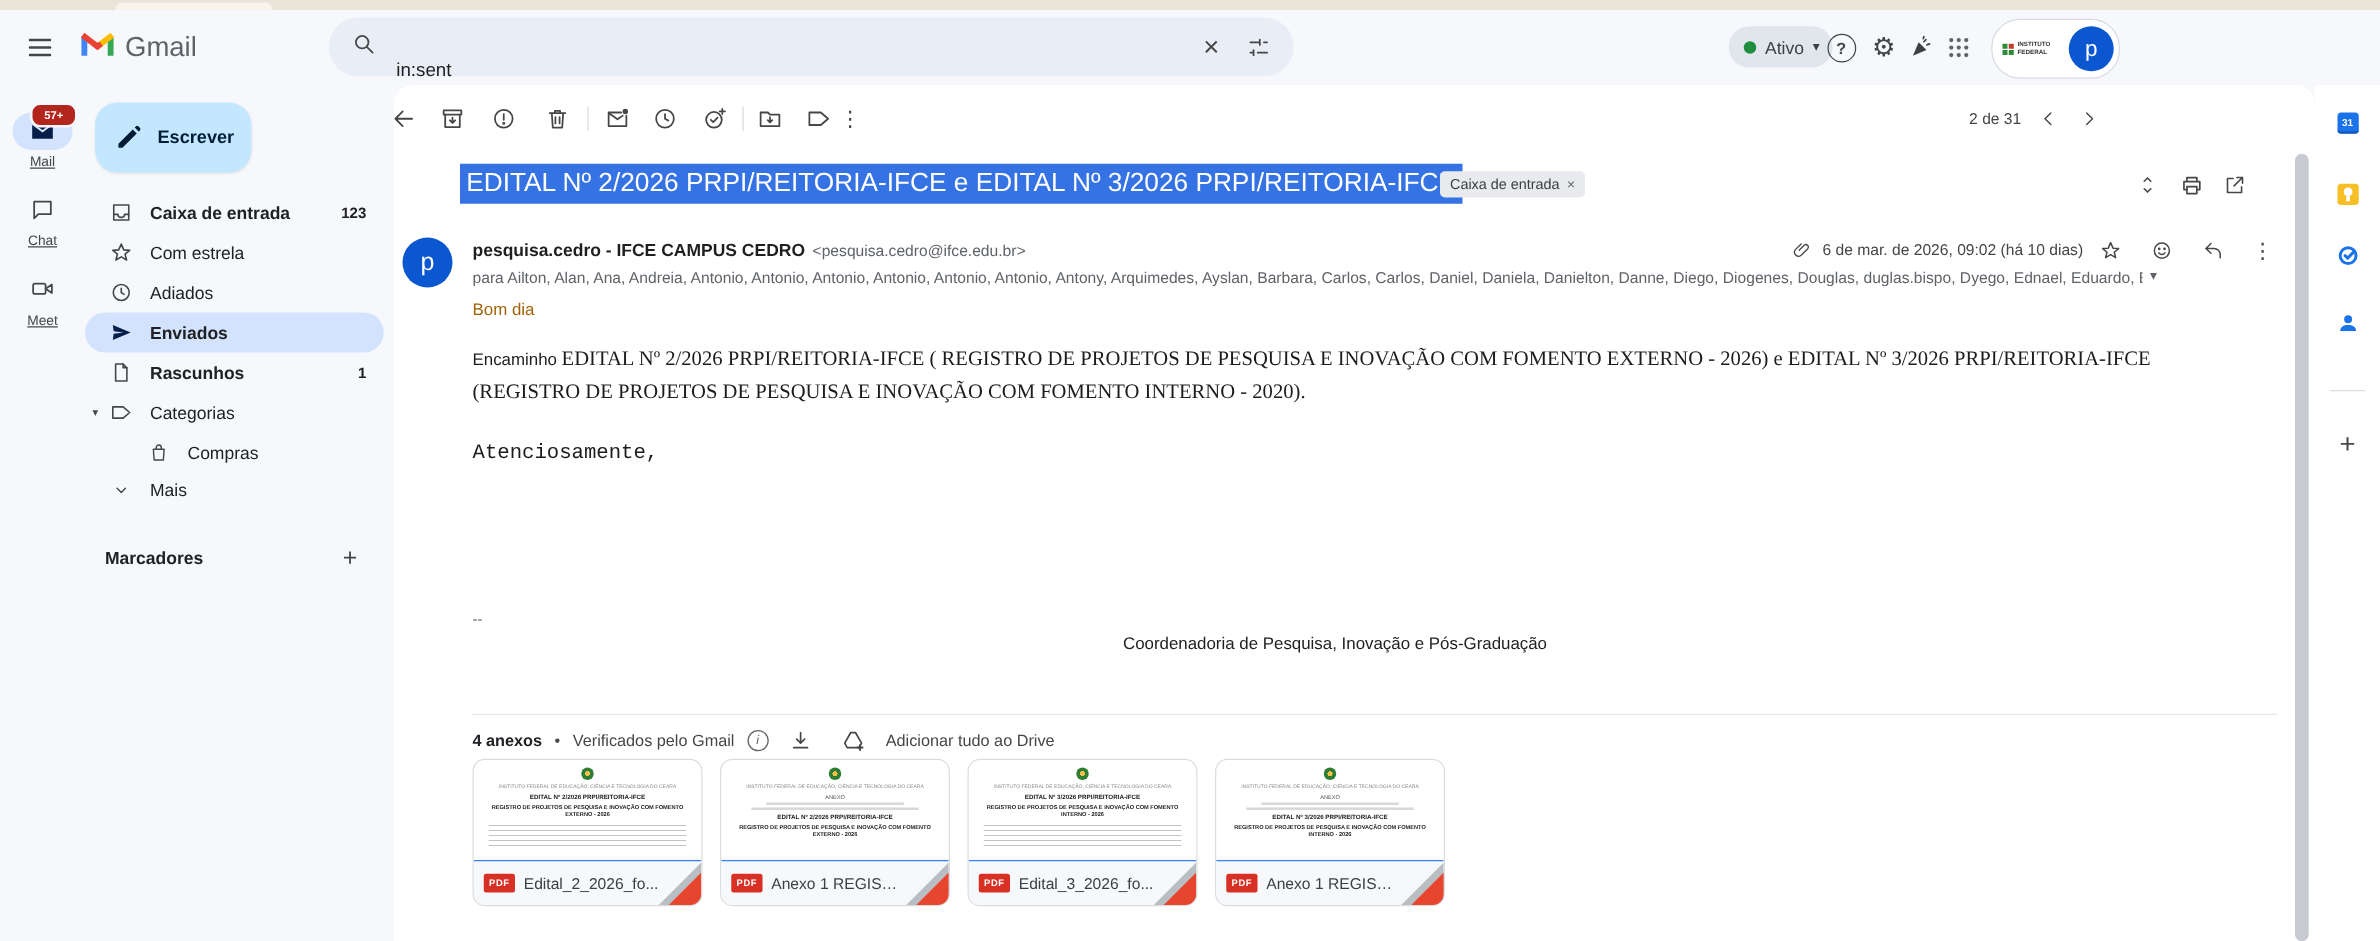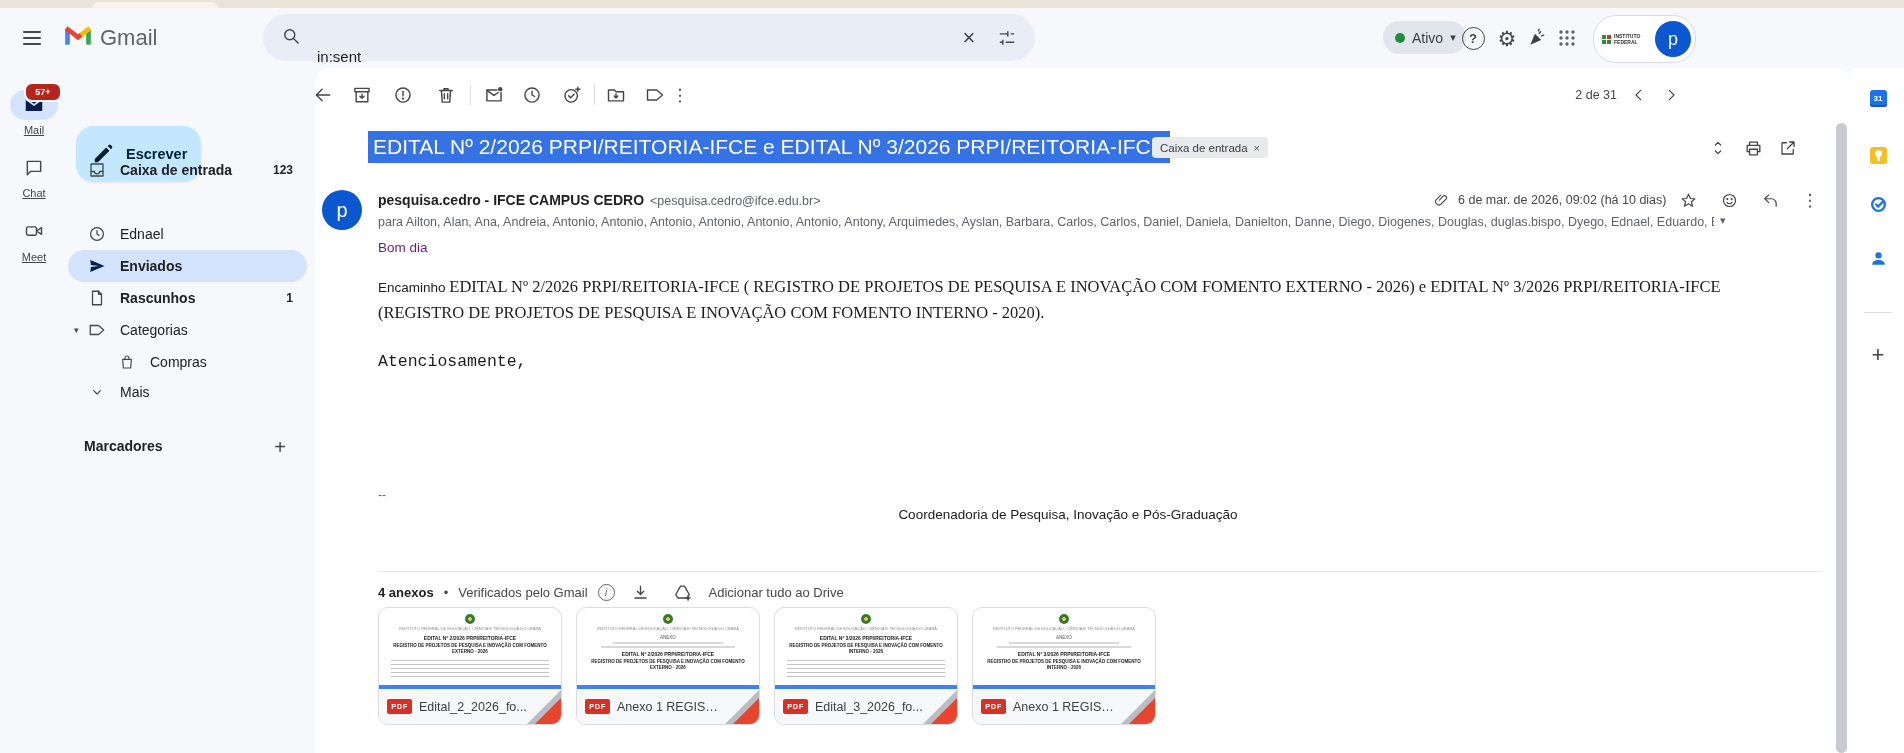--- a/index.html
+++ b/index.html
@@ -33,21 +33,21 @@
   .sqg i:nth-child(2){background:#c0392b;}
   .orgtxt{font-size:5px;font-weight:700;color:#333;line-height:1.3;width:38px;}
   .orgtxt .sub{height:2px;background:#cfd3d8;margin-top:1px;}
   .avatar{width:36px;height:36px;margin-left:auto;margin-right:4px;border-radius:50%;background:#0b57d0;color:#fff;display:flex;align-items:center;justify-content:center;font-size:18px;}
   
   .railItem{left:0;width:68px;text-align:center;cursor:pointer;}
   .railLbl{font-size:11px;color:#444746;text-decoration:underline;}
   .mailPill{left:10px;top:90px;width:48px;height:30px;background:#d3e3fd;border-radius:15px;display:flex;align-items:center;justify-content:center;cursor:pointer;}
   .badge99{left:24px;top:82px;min-width:26px;height:16px;background:#b3261e;color:#fff;font-size:9px;font-weight:700;border-radius:8px;display:flex;align-items:center;justify-content:center;padding:0 4px;border:2px solid #f6f8fc;}
   
-  .compose{left:76px;top:82px;width:125px;height:56px;background:#c2e7ff;border-radius:18px;display:flex;align-items:center;gap:12px;padding-left:16px;box-sizing:border-box;cursor:pointer;box-shadow:0 1px 2px rgba(0,0,0,.08);margin-top:44px;}
+  .compose{left:76px;top:82px;width:125px;height:56px;background:#c2e7ff;border-radius:18px;display:flex;align-items:center;gap:12px;padding-left:16px;box-sizing:border-box;cursor:pointer;box-shadow:0 1px 2px rgba(0,0,0,.08);}
   .compose span{font-size:14.5px;font-weight:700;color:#001d35;}
   .srow{left:68px;width:239px;height:32px;border-radius:16px;display:flex;align-items:center;cursor:pointer;}
   .srow.sel{background:#d3e3fd;}
   .sic{position:absolute;left:20px;width:18px;height:18px;display:flex;align-items:center;justify-content:center;}
   .slabel{position:absolute;left:52px;font-size:14px;color:#202124;white-space:nowrap;}
   .slabel.b{font-weight:700;}
   .scount{position:absolute;right:14px;font-size:12px;font-weight:700;color:#202124;}
   .expander{position:absolute;left:6px;font-size:9px;color:#444746;}
   .marc{left:84px;top:438px;font-size:14px;font-weight:700;color:#202124;}
   .marcPlus{left:266px;top:433px;width:28px;height:28px;display:flex;align-items:center;justify-content:center;font-size:20px;color:#444746;border-radius:50%;cursor:pointer;}
@@ -62,42 +62,42 @@
   .chip .ct{font-size:11.5px;color:#3c4043;white-space:nowrap;}
   .chip .cx{font-size:11px;color:#5f6368;cursor:pointer;}
   
   .sAvatar{left:322px;top:190px;width:40px;height:40px;border-radius:50%;background:#0b57d0;color:#fff;font-size:20px;display:flex;align-items:center;justify-content:center;}
   .sname{left:378px;top:192px;font-size:14px;font-weight:700;color:#1f1f1f;white-space:nowrap;}
   .semail{font-weight:400;font-size:12.5px;color:#5f6368;margin-left:6px;}
   .dateTxt{left:1458px;top:193px;font-size:12.5px;color:#444746;white-space:nowrap;}
   .rcpt{left:378px;top:215px;width:1336px;font-size:12.5px;color:#5f6368;white-space:nowrap;overflow:hidden;}
   .rcptdd{left:1720px;top:214px;font-size:11px;color:#5f6368;cursor:pointer;}
   
-  .greet{left:378px;top:240px;font-size:13.5px;color:#701a75;text-align:right;}
+  .greet{left:378px;top:240px;font-size:13.5px;color:#a16207;text-align:right;}
   .bline{left:378px;width:1380px;font-family:"Liberation Serif",serif;font-size:16.5px;color:#1c1c1c;white-space:nowrap;}
   .sansPrefix{font-family:"Liberation Sans",sans-serif;font-size:13.5px;}
   .dashes{left:378px;top:488px;font-size:12px;color:#5f6368;}
   .sig{left:378px;width:1380px;text-align:center;font-size:13.5px;color:#202124;}
   
   .adiv{left:378px;top:571px;width:1444px;height:1px;background:#e4e6e8;}
   .ahead{left:378px;top:580px;height:24px;display:flex;align-items:center;gap:10px;}
   .ahead .b13{font-size:13px;font-weight:700;color:#202124;}
   .ahead .g13{font-size:13px;color:#444746;}
   .infoc{width:15px;height:15px;border:1.4px solid #5f6368;border-radius:50%;font-size:10px;color:#5f6368;display:flex;align-items:center;justify-content:center;font-style:italic;}
   .aicon{width:32px;height:32px;border-radius:50%;display:flex;align-items:center;justify-content:center;cursor:pointer;}
   .card{top:607px;width:182px;height:116px;background:#fff;border:1px solid #dadce0;border-radius:10px;overflow:hidden;cursor:pointer;}
   .thumb{position:absolute;left:0;top:0;right:0;height:81px;padding-top:6px;text-align:center;}
   .emblem{width:10px;height:10px;margin:0 auto 2px;border-radius:50%;background:radial-gradient(circle at 50% 50%, #f3c14b 0 28%, #2f7d32 30%);}
   .torg{font-size:4px;color:#8a8a8a;line-height:1.4;padding:0 10px;}
   .tbar{height:2px;background:#d8d8d8;margin:2px auto;}
   .ttitle{font-size:5px;font-weight:700;color:#1a1a1a;margin-top:3px;}
   .tsub{font-size:4.5px;font-weight:700;color:#1a1a1a;padding:0 14px;line-height:1.5;margin-top:2px;}
   .theading{font-size:4.5px;color:#555;margin-top:3px;}
   .tpara{margin:4px 12px 0;height:17px;background:repeating-linear-gradient(to bottom,#c3c3c3 0 1px,transparent 1px 4px);}
-  .cfoot{position:absolute;left:0;right:0;bottom:0;height:35px;background:#f7f8f9;border-top:4px solid #3b82f6;display:flex;align-items:center;gap:7px;padding-left:8px;}
+  .cfoot{position:absolute;left:0;right:0;bottom:0;height:35px;background:#f7f8f9;border-top:1px solid #3b82f6;display:flex;align-items:center;gap:7px;padding-left:8px;}
   .pdfb{min-width:25px;height:15px;background:#d93025;border-radius:2px;color:#fff;font-size:7.5px;font-weight:700;display:flex;align-items:center;justify-content:center;letter-spacing:.5px;}
   .fname{font-size:12.5px;color:#3c4043;white-space:nowrap;overflow:hidden;text-overflow:ellipsis;max-width:108px;}
   .foldg{position:absolute;right:0;bottom:0;width:0;height:0;border-left:34px solid transparent;border-bottom:34px solid #b9bec4;}
   .foldr{position:absolute;right:0;bottom:0;width:0;height:0;border-left:26px solid transparent;border-bottom:26px solid #e8452f;}
   
   .sbar{left:1836px;top:123px;width:11px;height:630px;background:#c7cbd1;border-radius:6px;cursor:pointer;}
   .rrail{left:1852px;top:68px;width:52px;height:685px;background:#ffffff;}
   .rricon{left:1862px;width:32px;height:32px;display:flex;align-items:center;justify-content:center;border-radius:50%;cursor:pointer;}
   .calIc{width:17px;height:17px;background:#1a73e8;border-radius:3px;color:#fff;font-size:8px;font-weight:700;display:flex;align-items:center;justify-content:center;box-shadow:inset 0 -2px 0 #185abc;}
   .keepIc{width:17px;height:17px;background:#f6bf26;border-radius:3px;position:relative;}
@@ -231,29 +231,37 @@
     <span class="sic">
       <svg class="st" width="18" height="18" viewBox="0 0 24 24">
           <path d="M4 4h16v16H4z"></path>
           <path d="M4 14h4.5c0 2 1.6 3.2 3.5 3.2s3.5-1.2 3.5-3.2H20"></path>
         </svg>
     </span>
     <span class="slabel b">Caixa de entrada</span>
     <span class="scount">123</span>
   </div>
 
+  <div class="abs srow" style="top:186px;">
+    <span class="sic">
+      <svg class="st" width="18" height="18" viewBox="0 0 24 24">
+          <path d="M12 3l2.7 6.2 6.3.5-4.9 4.1 1.6 6.2L12 16.6 6.3 20l1.6-6.2L3 9.7l6.3-.5z"></path>
+        </svg>
+    </span>
+    <span class="slabel">Com estrela</span>
+  </div>
 
   <div class="abs srow" style="top:218px;">
     <span class="sic">
       <svg class="st" width="18" height="18" viewBox="0 0 24 24">
           <circle cx="12" cy="12" r="8.5"></circle>
           <path d="M12 7.5V12l3 2"></path>
         </svg>
     </span>
-    <span class="slabel">Ednael</span>
+    <span class="slabel">Adiados</span>
   </div>
 
   <div class="abs srow sel" style="top:250px;">
     <span class="sic">
       <svg width="18" height="18" viewBox="0 0 24 24">
           <path fill="#041e49" d="M3 4l19 8-19 8 .9-6.6L14.5 12 3.9 10.6z"></path>
         </svg>
     </span>
     <span class="slabel b">Enviados</span>
   </div>

